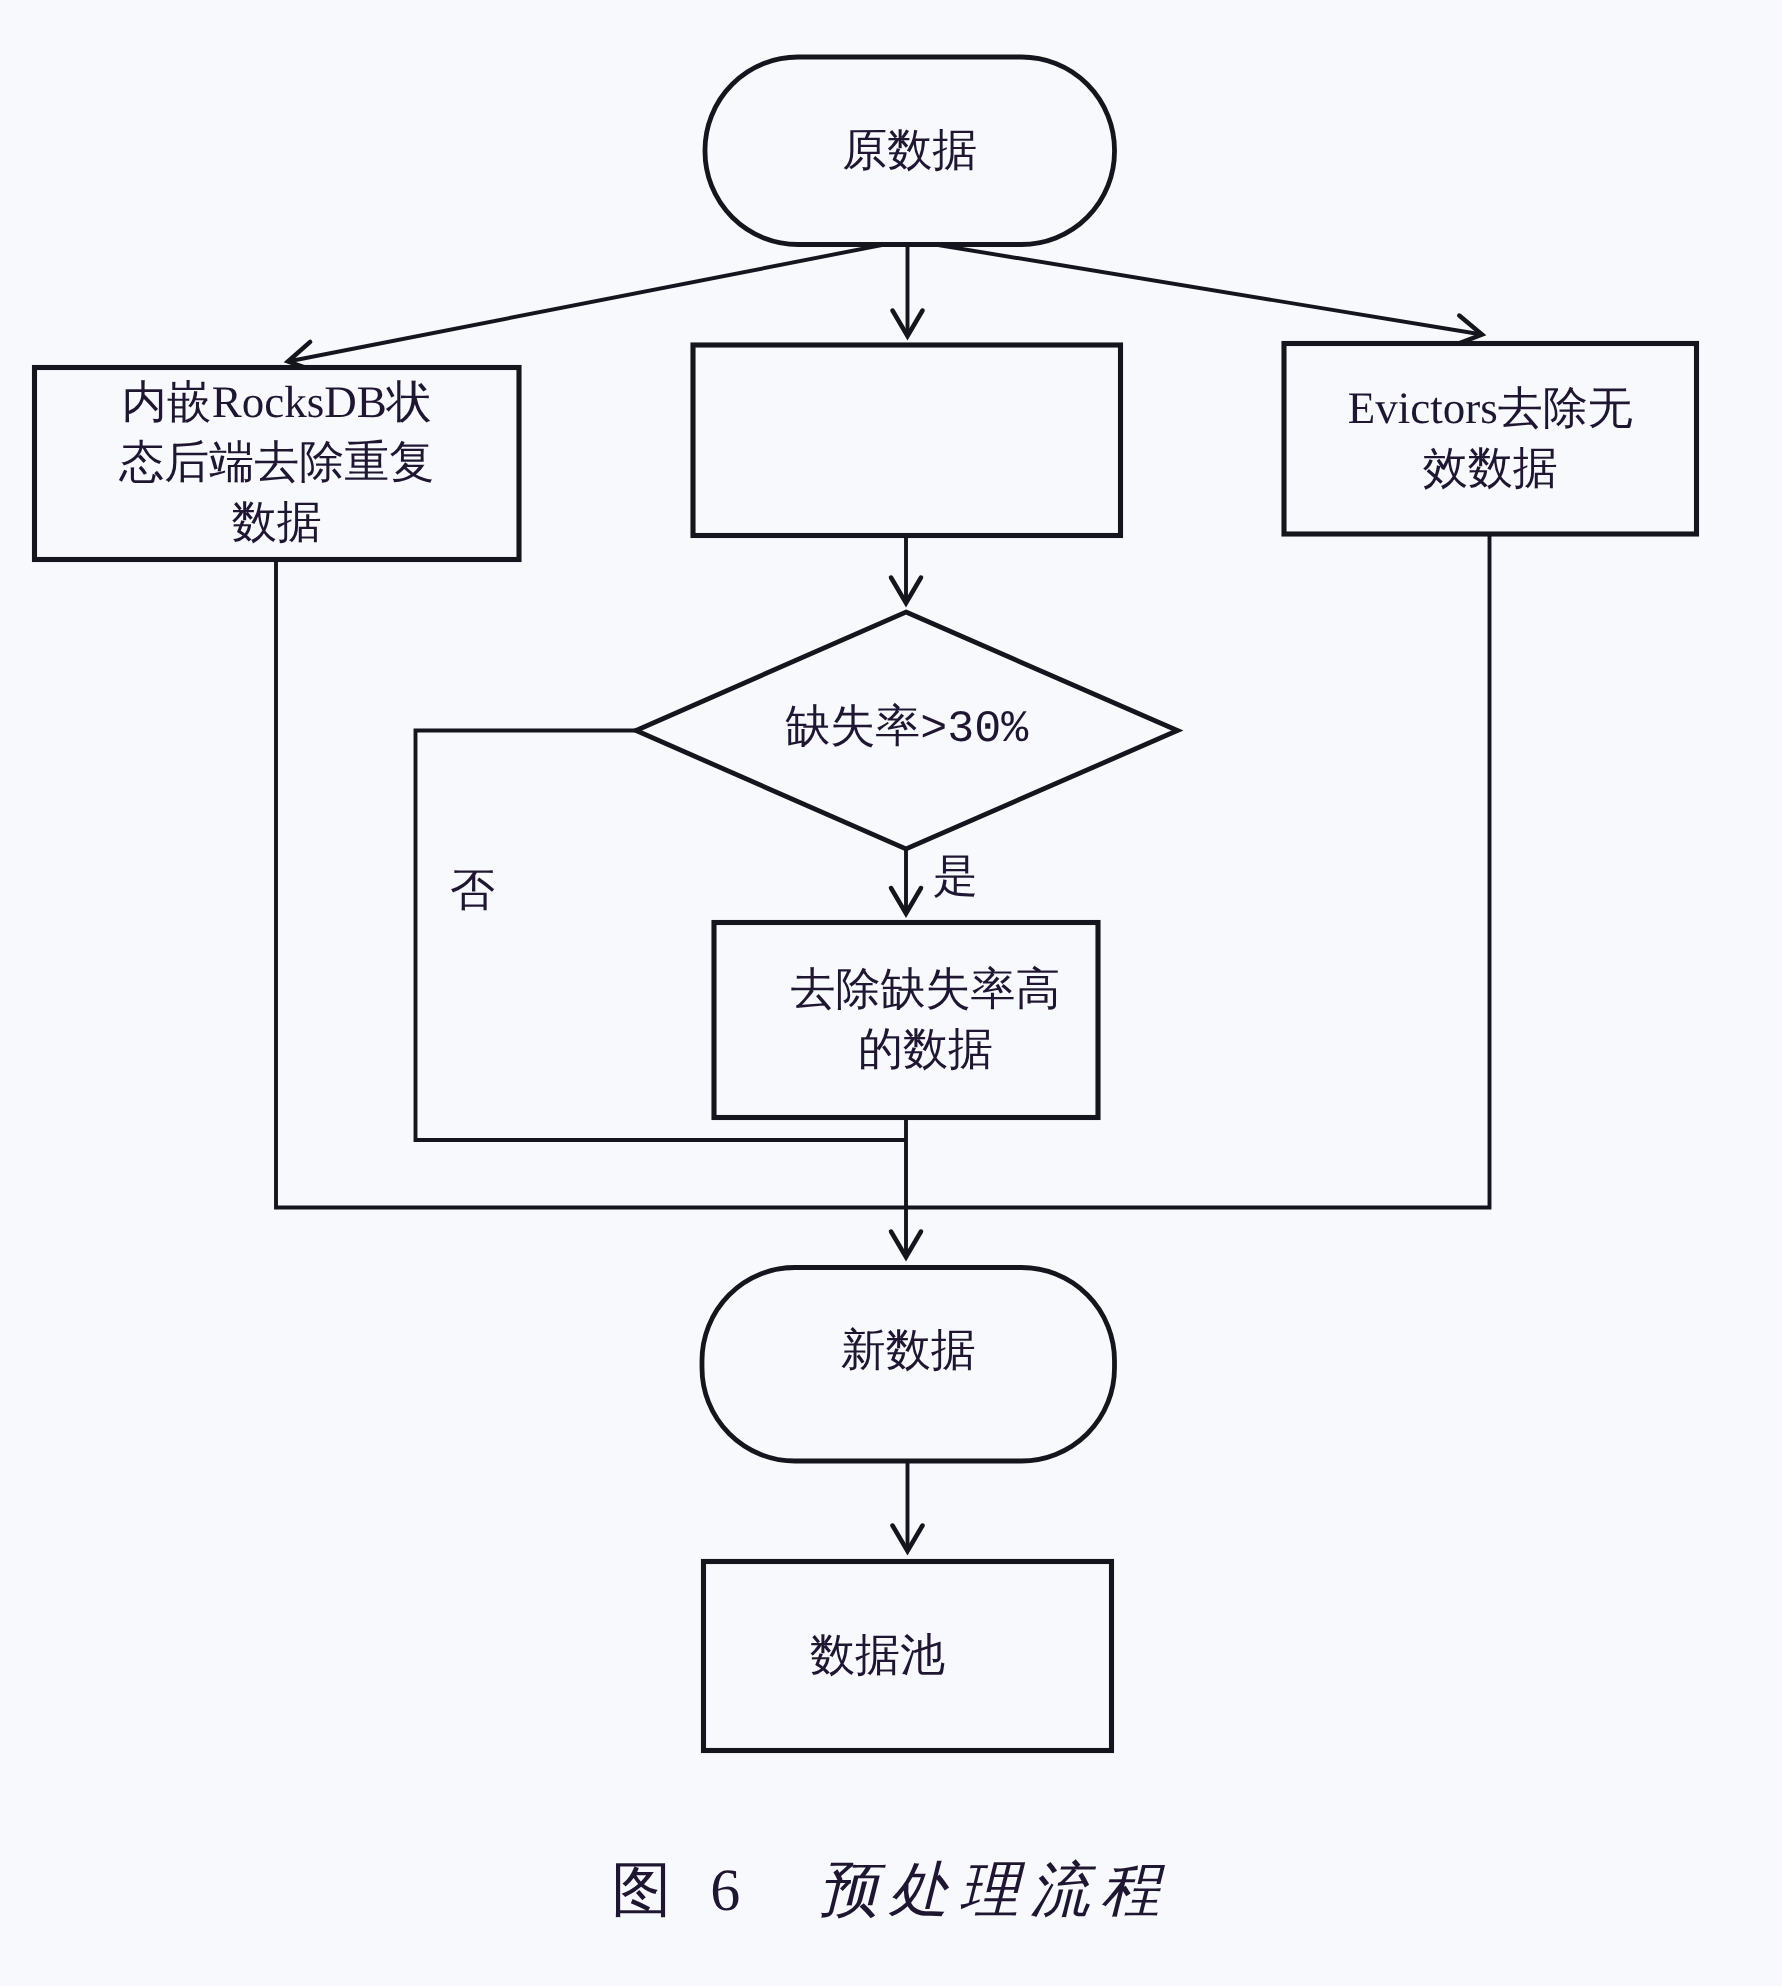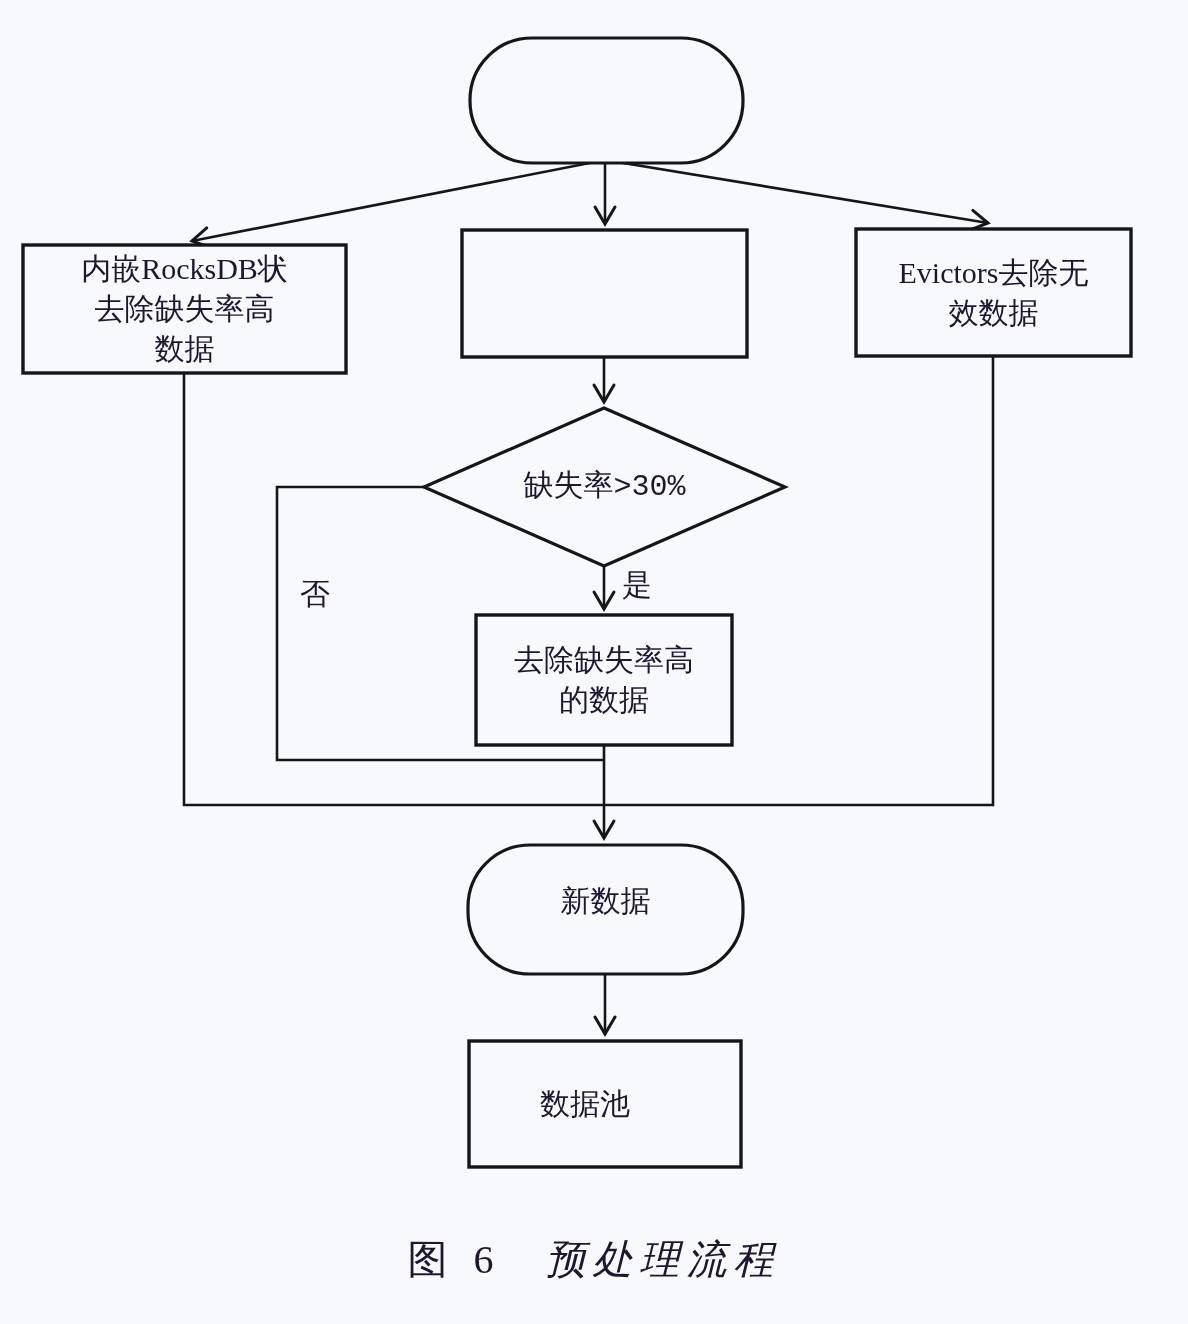--- a/index.html
+++ b/index.html
@@ -87,32 +87,33 @@
       <rect x="23" y="245" width="323" height="128" stroke-width="3.4"></rect>
       <rect x="462" y="230" width="285" height="127" stroke-width="3.4"></rect>
       <rect x="856" y="229" width="275" height="127" stroke-width="3.4"></rect>
       <polygon points="604,408 785,487 604,566 424,487" stroke-width="3.2"></polygon>
       <rect x="476" y="615" width="256" height="130" stroke-width="3.4"></rect>
       <rect x="468" y="845" width="275" height="129" rx="62" ry="62" stroke-width="3.2"></rect>
       <rect x="469" y="1041" width="272" height="126" stroke-width="3.4"></rect>
     </g>
   </svg>
 
+  <div class="node-label" style="left:470px; top:38px; width:273px; height:125px;">原数据</div>
 
   <div class="node-label" style="left:23px; top:245px; width:323px; height:128px;">内嵌RocksDB状
-去除缺失率高
+态后端去除重复
 数据</div>
 
 
   <div class="node-label" style="left:856px; top:229px; width:275px; height:127px;">Evictors去除无
 效数据</div>
 
   <div class="node-label" style="left:424px; top:408px; width:361px; height:158px;font-family:Liberation Mono, monospace;">缺失率&gt;30%</div>
 
-  <div class="node-label" style="left:476px; top:615px; width:256px; height:130px;">去除缺失率高
+  <div class="node-label" style="left:476px; top:615px; width:256px; height:130px;padding-left:13px;">去除缺失率高
 的数据</div>
 
   <div class="node-label" style="left:468px; top:845px; width:275px; height:111px;">新数据</div>
 
   <div class="node-label" style="left:469px; top:1041px; width:232px; height:126px;">数据池</div>
 
   <div class="edge-label" style="left:622px; top:565px;">是</div>
 
   <div class="edge-label" style="left:300px; top:574px;">否</div>
 

